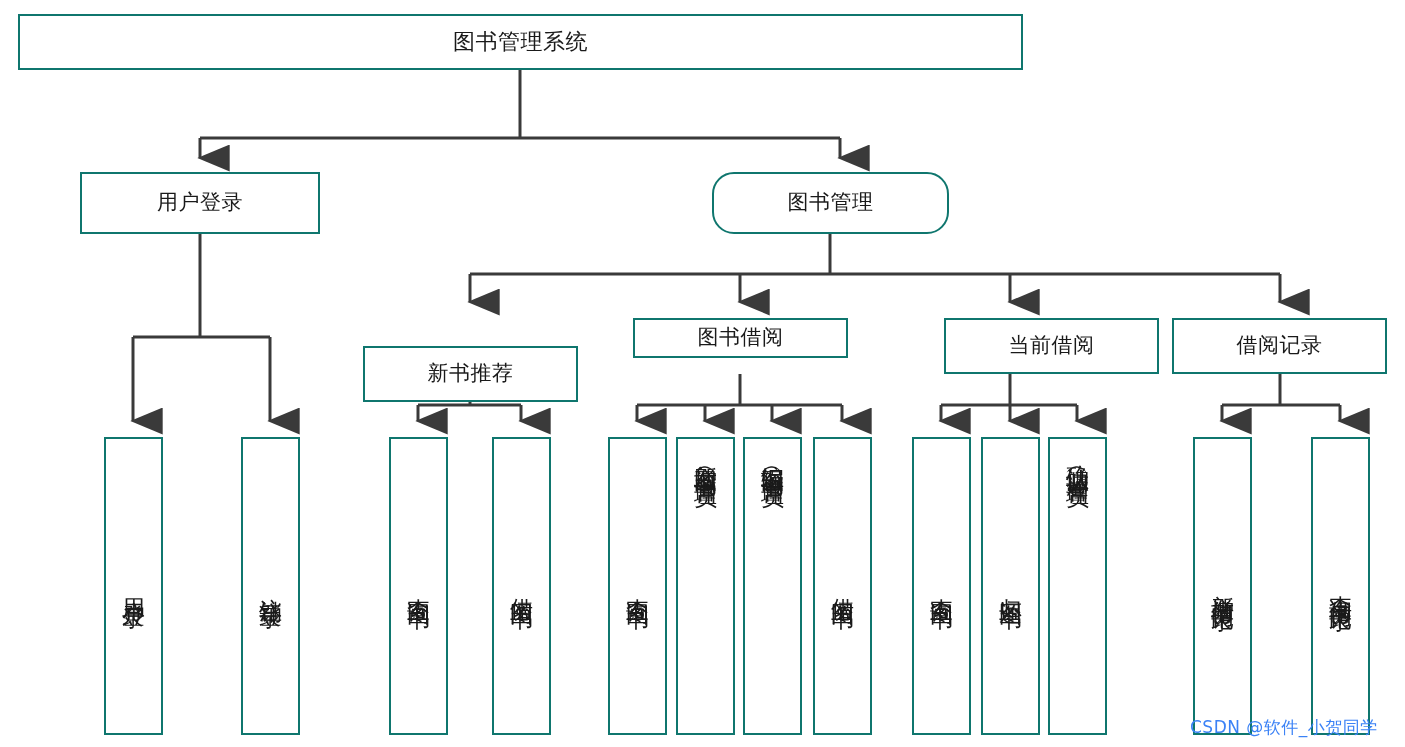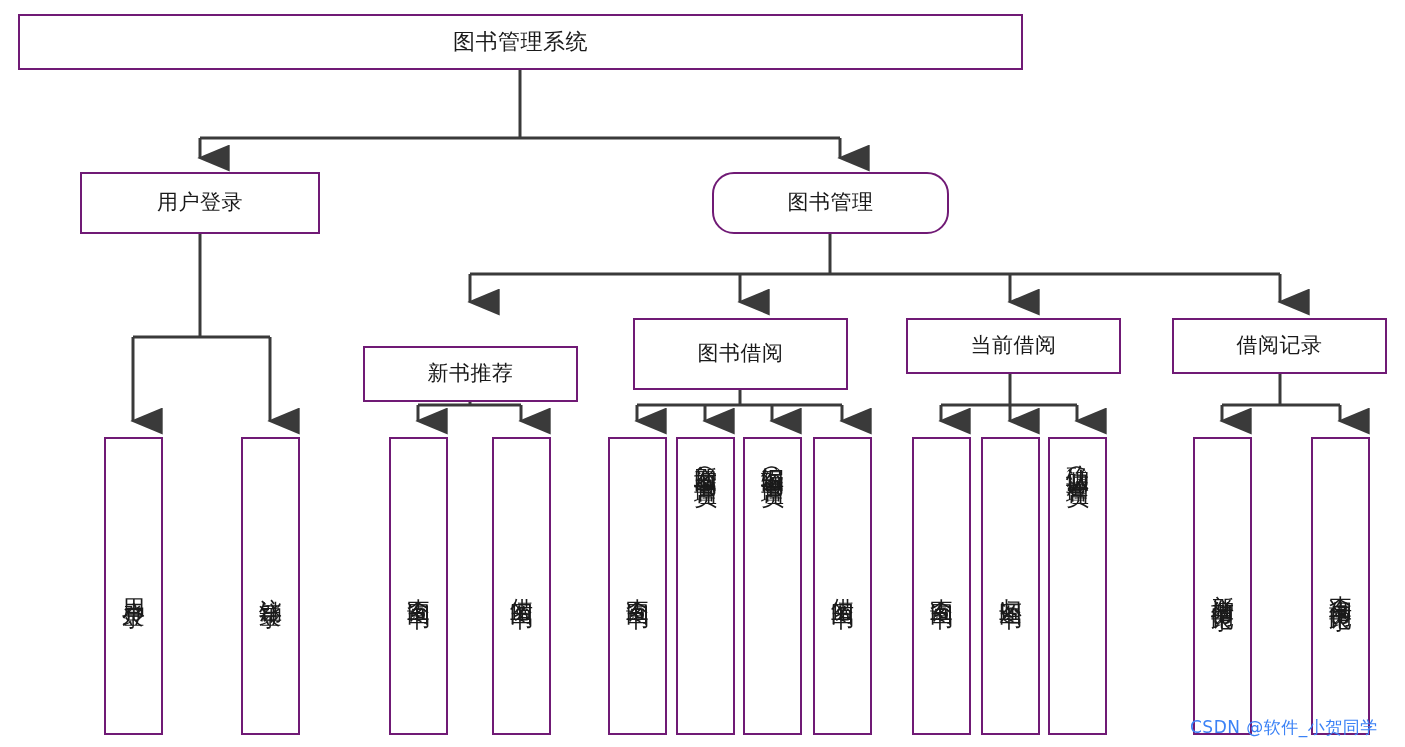--- a/index.html
+++ b/index.html
@@ -22,21 +22,21 @@
     position: absolute;
     left: 0;
     top: 0;
     width: 1405px;
     height: 747px;
   }
   .node {
     position: absolute;
     box-sizing: border-box;
     background: #ffffff;
-    border: 2px solid #701a75;
+    border: 2px solid #0f766e;
     display: flex;
     align-items: center;
     justify-content: center;
     color: #1a1a1a;
     z-index: 2;
   }
   .node .lbl {
     display: block;
     text-align: center;
     line-height: 1.12;
@@ -138,24 +138,24 @@
   <div class="node horiz" style="left:80px; top:172px; width:240px; height:62px;">
     <span class="lbl">用户登录</span>
   </div>
   <div class="node horiz" style="left:712px; top:172px; width:237px; height:62px;border-radius:22px;">
     <span class="lbl">图书管理</span>
   </div>
 
   <div class="node horiz" style="left:363px; top:318px; width:215px; height:56px;margin-top:28px;">
     <span class="lbl">新书推荐</span>
   </div>
-  <div class="node horiz" style="left:633px; top:318px; width:215px; height:72px;">
+  <div class="node horiz" style="left:633px; top:318px; width:215px; height:40px;">
     <span class="lbl">图书借阅</span>
   </div>
-  <div class="node horiz" style="left:906px; top:318px; width:215px; height:56px;">
+  <div class="node horiz" style="left:944px; top:318px; width:215px; height:56px;">
     <span class="lbl">当前借阅</span>
   </div>
   <div class="node horiz" style="left:1172px; top:318px; width:215px; height:56px;">
     <span class="lbl">借阅记录</span>
   </div>
 
   <div class="node vert mid" style="left:104px; top:437px; width:59px; height:298px;">
     <span class="lbl">用户登录</span>
   </div>
   <div class="node vert mid" style="left:241px; top:437px; width:59px; height:298px;">

